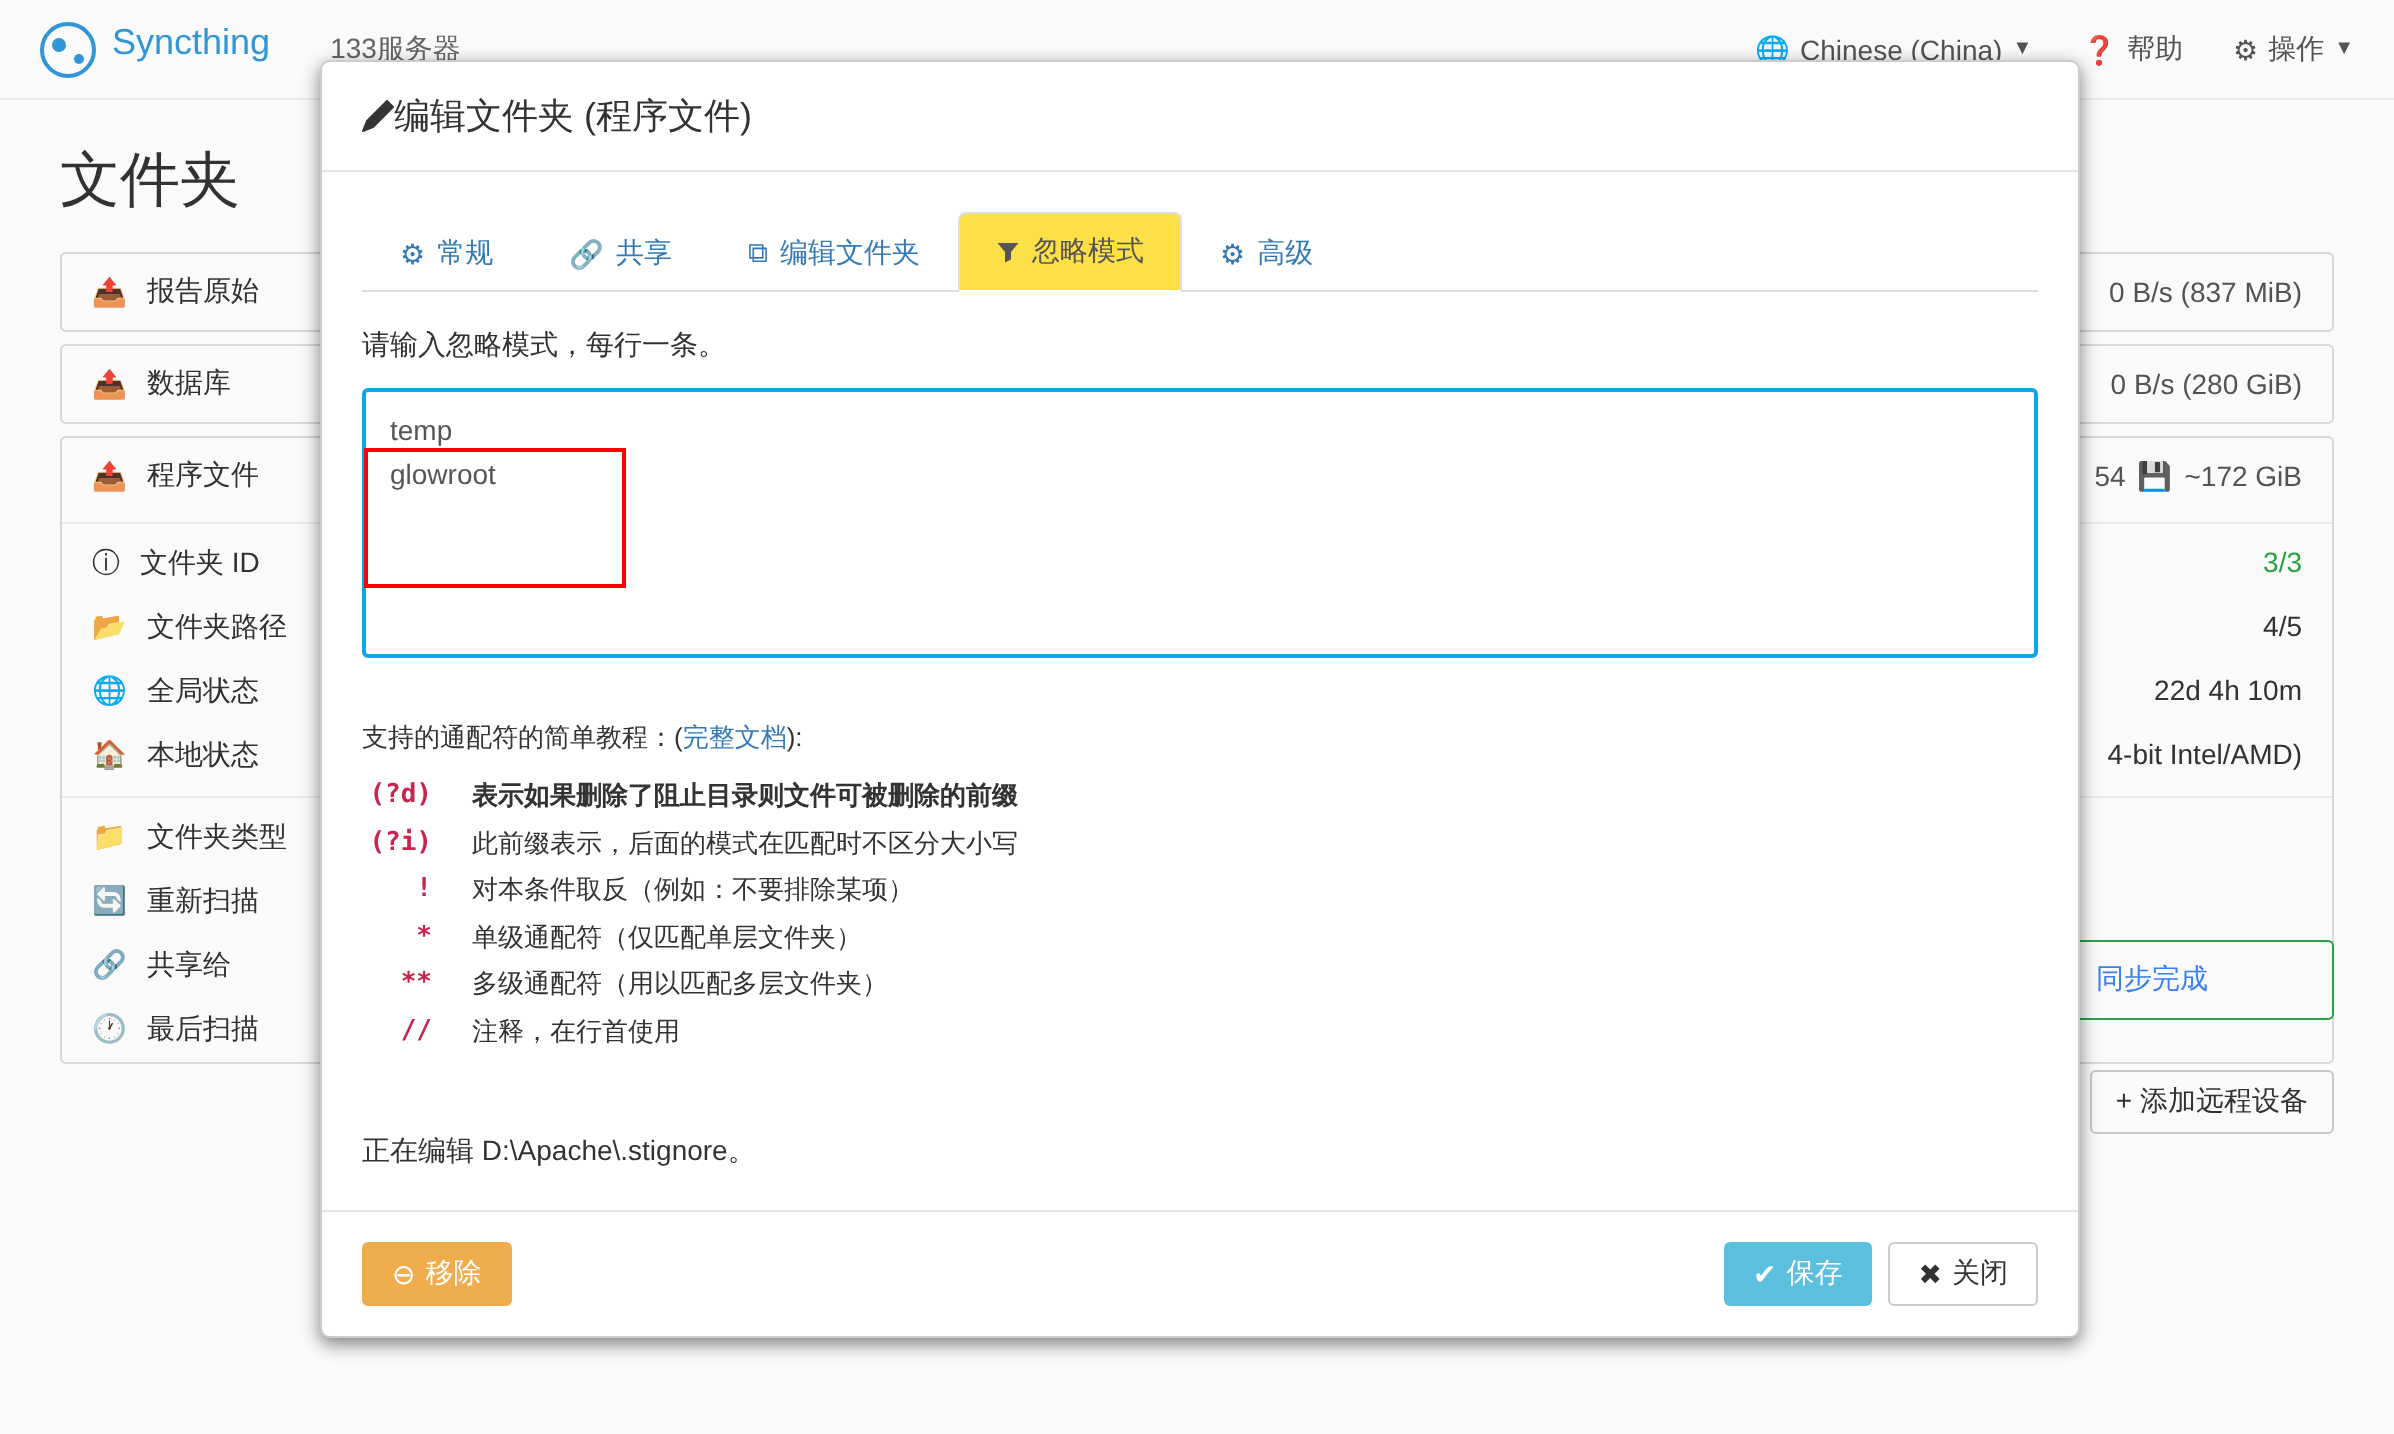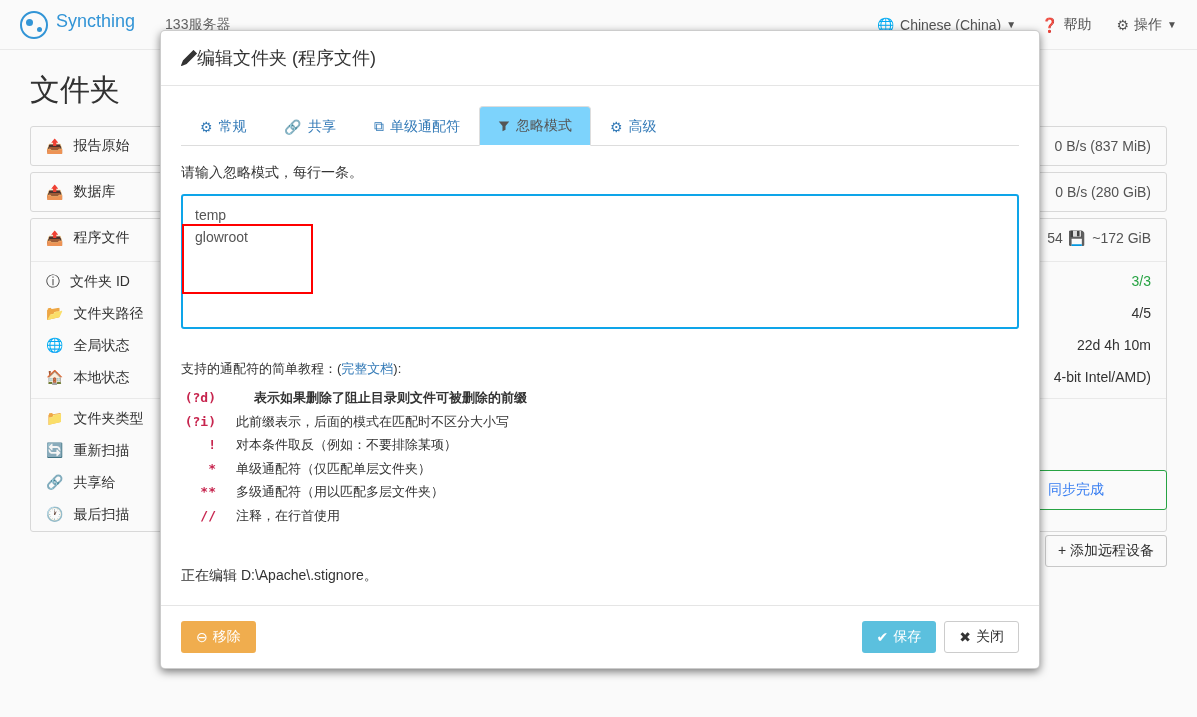--- a/index.html
+++ b/index.html
@@ -142,21 +142,21 @@
   cursor: pointer;
   border: 1px solid transparent;
   border-bottom: none;
   margin-bottom: -1px;
 }
 .tab.active {
   color: #555;
   border-color: #ddd;
   border-bottom: 1px solid #fff;
   border-radius: 4px 4px 0 0;
-  background: #7dd3fc;
+  background: #fde047;
 }
 
 .help-text { margin-bottom: 12px; color: #333; }
 .textarea {
   width: 100%;
   height: 135px;
   border: 2px solid #0ea5e9;
   outline: none;
   padding: 8px 12px;
   font-family: inherit;
@@ -183,21 +183,21 @@
 .pattern-code {
   color: #c7254e;
   font-family: monospace;
   width: 55px;
   text-align: right;
   padding-right: 20px;
   font-weight: bold;
   flex-shrink: 0;
 }
 .pattern-desc { color: #333; }
-.pattern-row.bold .pattern-desc { font-weight: bold; margin-left: 18px; }
+.pattern-row.bold .pattern-desc { font-weight: bold; }
 
 .editing-file { margin-top: 40px; font-size: 14px; }
 
 .modal-footer {
   border-top: 1px solid #e5e5e5;
   padding: 15px 20px;
   display: flex;
   align-items: center;
 }
 .btn {
@@ -334,21 +334,21 @@
       <div class="tab">
         <span>⚙</span>
         <span>常规</span>
       </div>
       <div class="tab">
         <span>🔗</span>
         <span>共享</span>
       </div>
       <div class="tab">
         <span>⧉</span>
-        <span>单级通配符</span>
+        <span>编辑文件夹</span>
       </div>
       <div class="tab active">
         <span>
           <svg width="12" height="12" viewBox="0 0 16 16">
               <path fill="#555" d="M1 2h14l-5 6v5l-4 2v-7z"></path>
             </svg>
         </span>
         <span>忽略模式</span>
       </div>
       <div class="tab">

